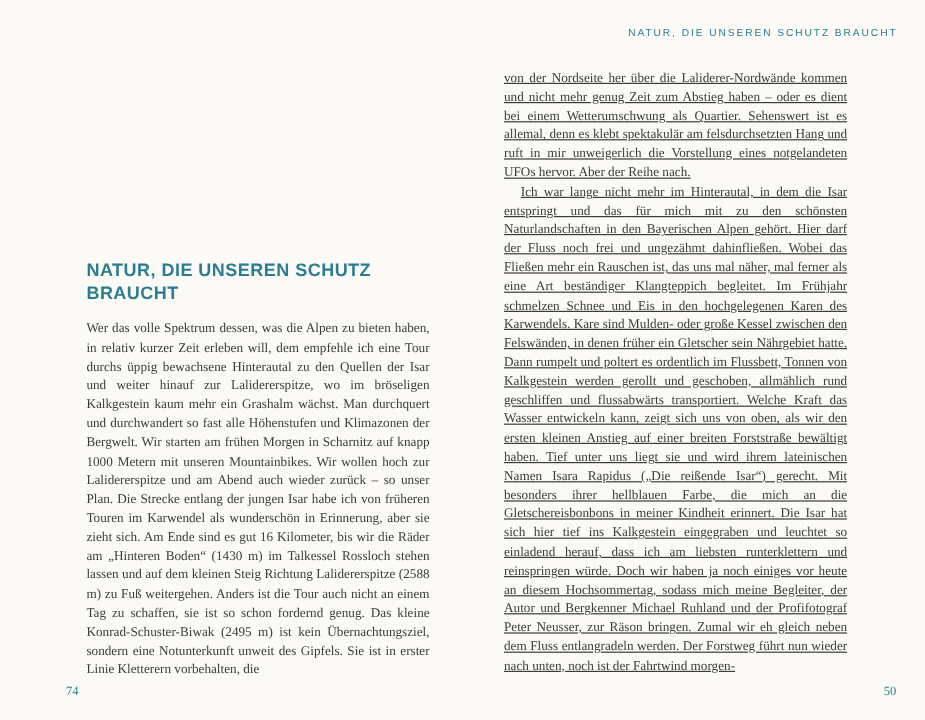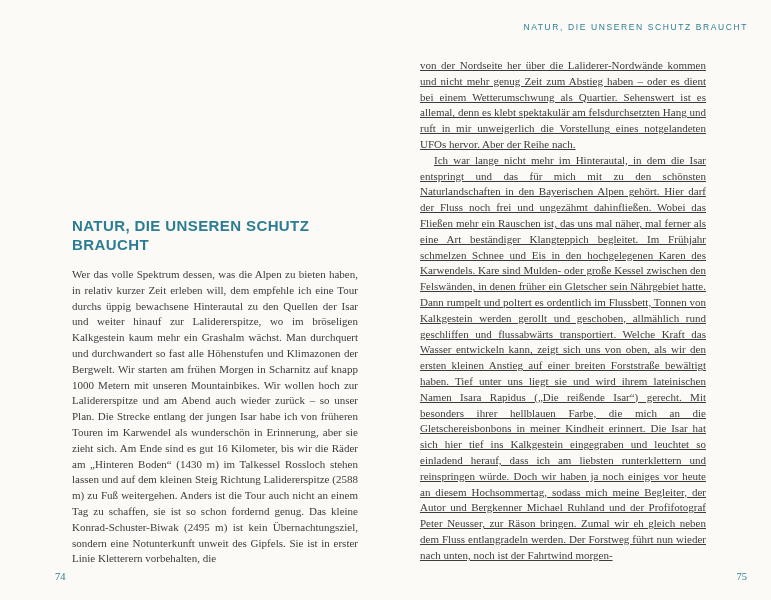--- a/index.html
+++ b/index.html
@@ -83,15 +83,15 @@
     <p>Wer das volle Spektrum dessen, was die Alpen zu bieten haben, in relativ kurzer Zeit erleben will, dem empfehle ich eine Tour durchs üppig bewachsene Hinterautal zu den Quellen der Isar und weiter hinauf zur Lalidererspitze, wo im bröseligen Kalkgestein kaum mehr ein Grashalm wächst. Man durchquert und durchwandert so fast alle Höhenstufen und Klimazonen der Bergwelt. Wir starten am frühen Morgen in Scharnitz auf knapp 1000 Metern mit unseren Mountainbikes. Wir wollen hoch zur Lalidererspitze und am Abend auch wieder zurück – so unser Plan. Die Strecke entlang der jungen Isar habe ich von früheren Touren im Karwendel als wunderschön in Erinnerung, aber sie zieht sich. Am Ende sind es gut 16 Kilometer, bis wir die Räder am „Hinteren Boden“ (1430 m) im Talkessel Rossloch stehen lassen und auf dem kleinen Steig Richtung Lalidererspitze (2588 m) zu Fuß weitergehen. Anders ist die Tour auch nicht an einem Tag zu schaffen, sie ist so schon fordernd genug. Das kleine Konrad-Schuster-Biwak (2495 m) ist kein Übernachtungsziel, sondern eine Notunterkunft unweit des Gipfels. Sie ist in erster Linie Kletterern vorbehalten, die</p>
   </div>
 
   <div class="col right-col">
     <p>von der Nordseite her über die Laliderer-Nordwände kommen und nicht mehr genug Zeit zum Abstieg haben – oder es dient bei einem Wetterumschwung als Quartier. Sehenswert ist es allemal, denn es klebt spektakulär am felsdurchsetzten Hang und ruft in mir unweigerlich die Vorstellung eines notgelandeten UFOs hervor. Aber der Reihe nach.</p>
     <p class="para-indent">Ich war lange nicht mehr im Hinterautal, in dem die Isar entspringt und das für mich mit zu den schönsten Naturlandschaften in den Bayerischen Alpen gehört. Hier darf der Fluss noch frei und ungezähmt dahinfließen. Wobei das Fließen mehr ein Rauschen ist, das uns mal näher, mal ferner als eine Art beständiger Klangteppich begleitet. Im Frühjahr schmelzen Schnee und Eis in den hochgelegenen Karen des Karwendels. Kare sind Mulden- oder große Kessel zwischen den Felswänden, in denen früher ein Gletscher sein Nährgebiet hatte. Dann rumpelt und poltert es ordentlich im Flussbett, Tonnen von Kalkgestein werden gerollt und geschoben, allmählich rund geschliffen und flussabwärts transportiert. Welche Kraft das Wasser entwickeln kann, zeigt sich uns von oben, als wir den ersten kleinen Anstieg auf einer breiten Forststraße bewältigt haben. Tief unter uns liegt sie und wird ihrem lateinischen Namen Isara Rapidus („Die reißende Isar“) gerecht. Mit besonders ihrer hellblauen Farbe, die mich an die Gletschereisbonbons in meiner Kindheit erinnert. Die Isar hat sich hier tief ins Kalkgestein eingegraben und leuchtet so einladend herauf, dass ich am liebsten runterklettern und reinspringen würde. Doch wir haben ja noch einiges vor heute an diesem Hochsommertag, sodass mich meine Begleiter, der Autor und Bergkenner Michael Ruhland und der Profifotograf Peter Neusser, zur Räson bringen. Zumal wir eh gleich neben dem Fluss entlangradeln werden. Der Forstweg führt nun wieder nach unten, noch ist der Fahrtwind morgen-</p>
   </div>
 
   <div class="pagenum pagenum-left">74</div>
 
-  <div class="pagenum pagenum-right">75</div>
+  <div class="pagenum pagenum-right">50</div>
 
 </div>
 
 </body></html>

